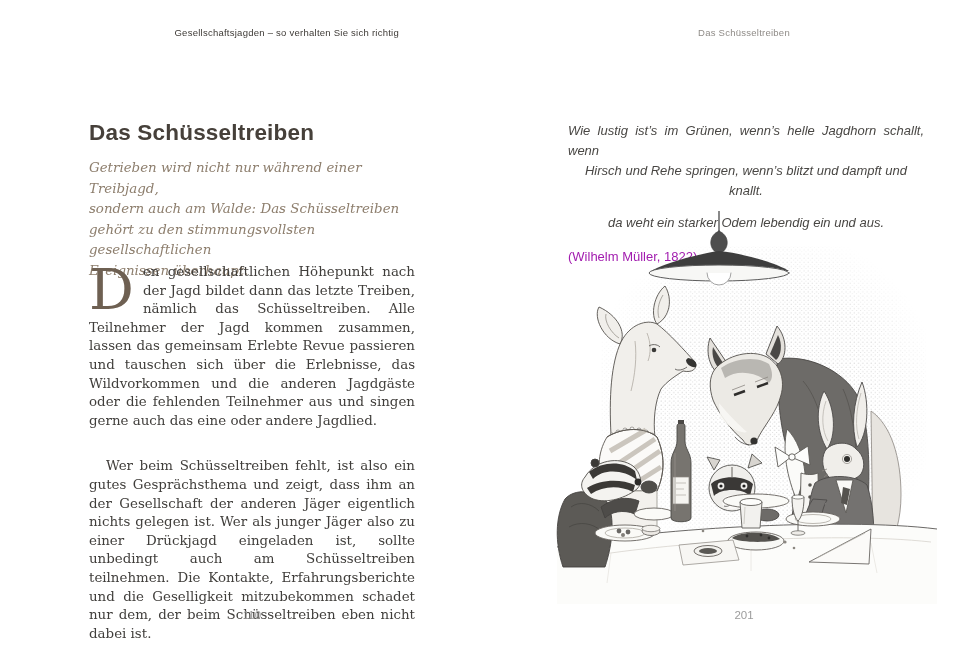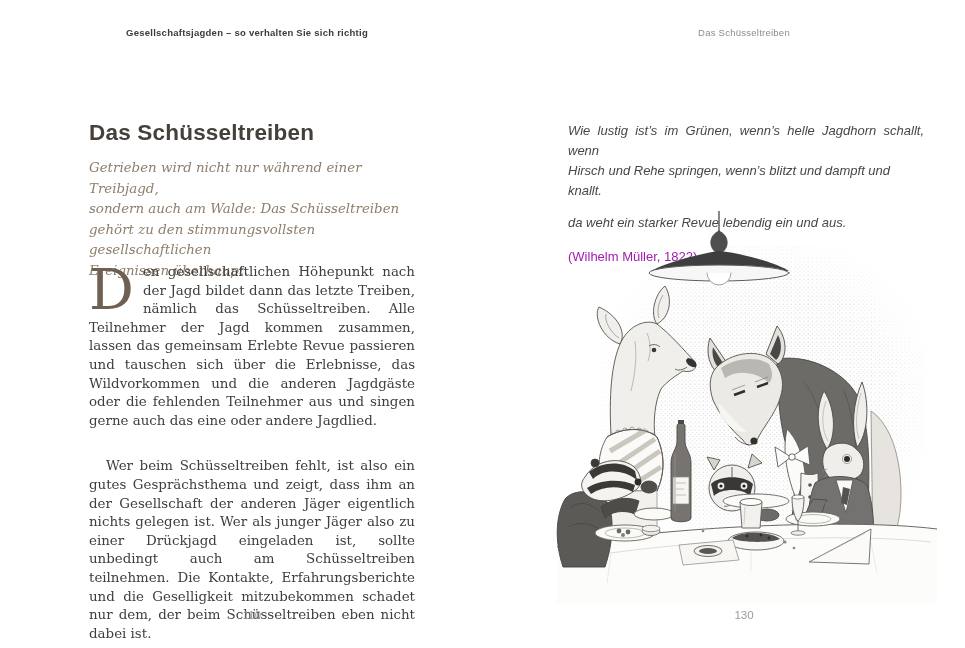--- a/index.html
+++ b/index.html
@@ -3,21 +3,21 @@
 <meta charset="utf-8">
 <style>
   html,body{margin:0;padding:0;}
   body{
     width:965px;height:648px;position:relative;overflow:hidden;
     background:#ffffff;color:#3f3e3b;
     font-family:"Liberation Sans",sans-serif;
   }
   
   .running-header{position:absolute;top:27px;font-size:9.5px;letter-spacing:.25px;white-space:nowrap;}
-  .rh-left{left:84px;width:326px;text-align:center;font-weight:bold;color:#3e3a36;}
+  .rh-left{left:73px;width:326px;text-align:right;font-weight:normal;color:#3e3a36;}
   .rh-right{left:568px;width:352px;text-align:center;font-weight:normal;color:#8f8b87;}
   
   .chapter-title{
     position:absolute;left:89px;top:105px;
     font-size:22.5px;font-weight:600;color:#46403a;letter-spacing:.2px;
   }
   .intro{
     position:absolute;left:89px;top:158px;width:330px;
     font-family:"DejaVu Serif",serif;font-style:italic;
     font-size:13.4px;line-height:20.5px;color:#8d7e6d;
@@ -32,21 +32,21 @@
   .drop-cap{
     float:left;font-family:"DejaVu Serif",serif;font-weight:normal;
     font-size:56px;line-height:47px;padding:3px 9px 0 0;color:#6e6052;
   }
   
   .poem{
     position:absolute;left:568px;top:95px;width:356px;
     font-size:13px;line-height:20px;color:#494744;margin-top:26px;
   }
   .stanza{margin-bottom:12px;}
-  .poem-line{font-style:italic;}
+  .poem-line{font-style:italic;text-align:center;}
   .poem-line.justify-last{text-align:justify;text-align-last:justify;}
   .attribution{font-style:normal;margin-top:14px;color:#a21caf;}
   
   .illustration{position:absolute;left:551px;top:211px;width:389px;height:393px;}
   
   .page-number{position:absolute;top:609px;font-size:11.5px;color:#9c9c9c;text-align:center;}
   .pn-left{left:89px;width:326px;}
   .pn-right{left:568px;width:352px;}
 </style>
 </head>
@@ -69,21 +69,21 @@
   <p class="para para2">Wer beim Schüsseltreiben fehlt, ist also ein gutes Gesprächsthema und zeigt, dass ihm an der Gesellschaft der anderen Jäger eigentlich nichts gelegen ist. Wer als junger Jäger also zu einer Drückjagd eingeladen ist, sollte unbedingt auch am Schüsseltreiben teilnehmen. Die Kontakte, Erfahrungsberichte und die Geselligkeit mitzubekommen schadet nur dem, der beim Schüsseltreiben eben nicht dabei ist.</p>
 
 </div>
 
 <div class="poem">
   <div class="stanza">
     <div class="poem-line justify-last">Wie lustig ist’s im Grünen, wenn’s helle Jagdhorn schallt, wenn</div>
     <div class="poem-line">Hirsch und Rehe springen, wenn’s blitzt und dampft und knallt.</div>
   </div>
   <div class="stanza">
-    <div class="poem-line">da weht ein starker Revue lebendig ein und aus.</div>
+    <div class="poem-line">da weht ein starker Odem lebendig ein und aus.</div>
   </div>
   <div class="attribution">(Wilhelm Müller, 1822)</div>
 </div>
 
 <svg class="illustration" viewBox="0 0 389 393" xmlns="http://www.w3.org/2000/svg">
   <defs>
     <pattern id="stip" width="4.2" height="4.2" patternUnits="userSpaceOnUse">
       <circle cx="1" cy="1" r="0.55" fill="#6f6f6f"></circle>
       <circle cx="3.1" cy="3" r="0.45" fill="#838383"></circle>
     </pattern>
@@ -272,13 +272,13 @@
       <path d="M258,351 L320,318 L318,353 Z" fill="#fbfaf8" stroke="#6a6763"></path>
       <path d="M266,347 L314,322" stroke="#b5b1aa" stroke-width="0.7" fill="none"></path>
     </g>
     <circle cx="234" cy="331" r="1.6" fill="#8b8781" stroke="none"></circle>
     <circle cx="243" cy="337" r="1.3" fill="#8b8781" stroke="none"></circle>
     <circle cx="152" cy="320" r="1.3" fill="#8b8781" stroke="none"></circle>
   </g>
 </svg>
 
 <div class="page-number pn-left">110</div>
-<div class="page-number pn-right">130</div>
+<div class="page-number pn-right">201</div>
 
 </body></html>

